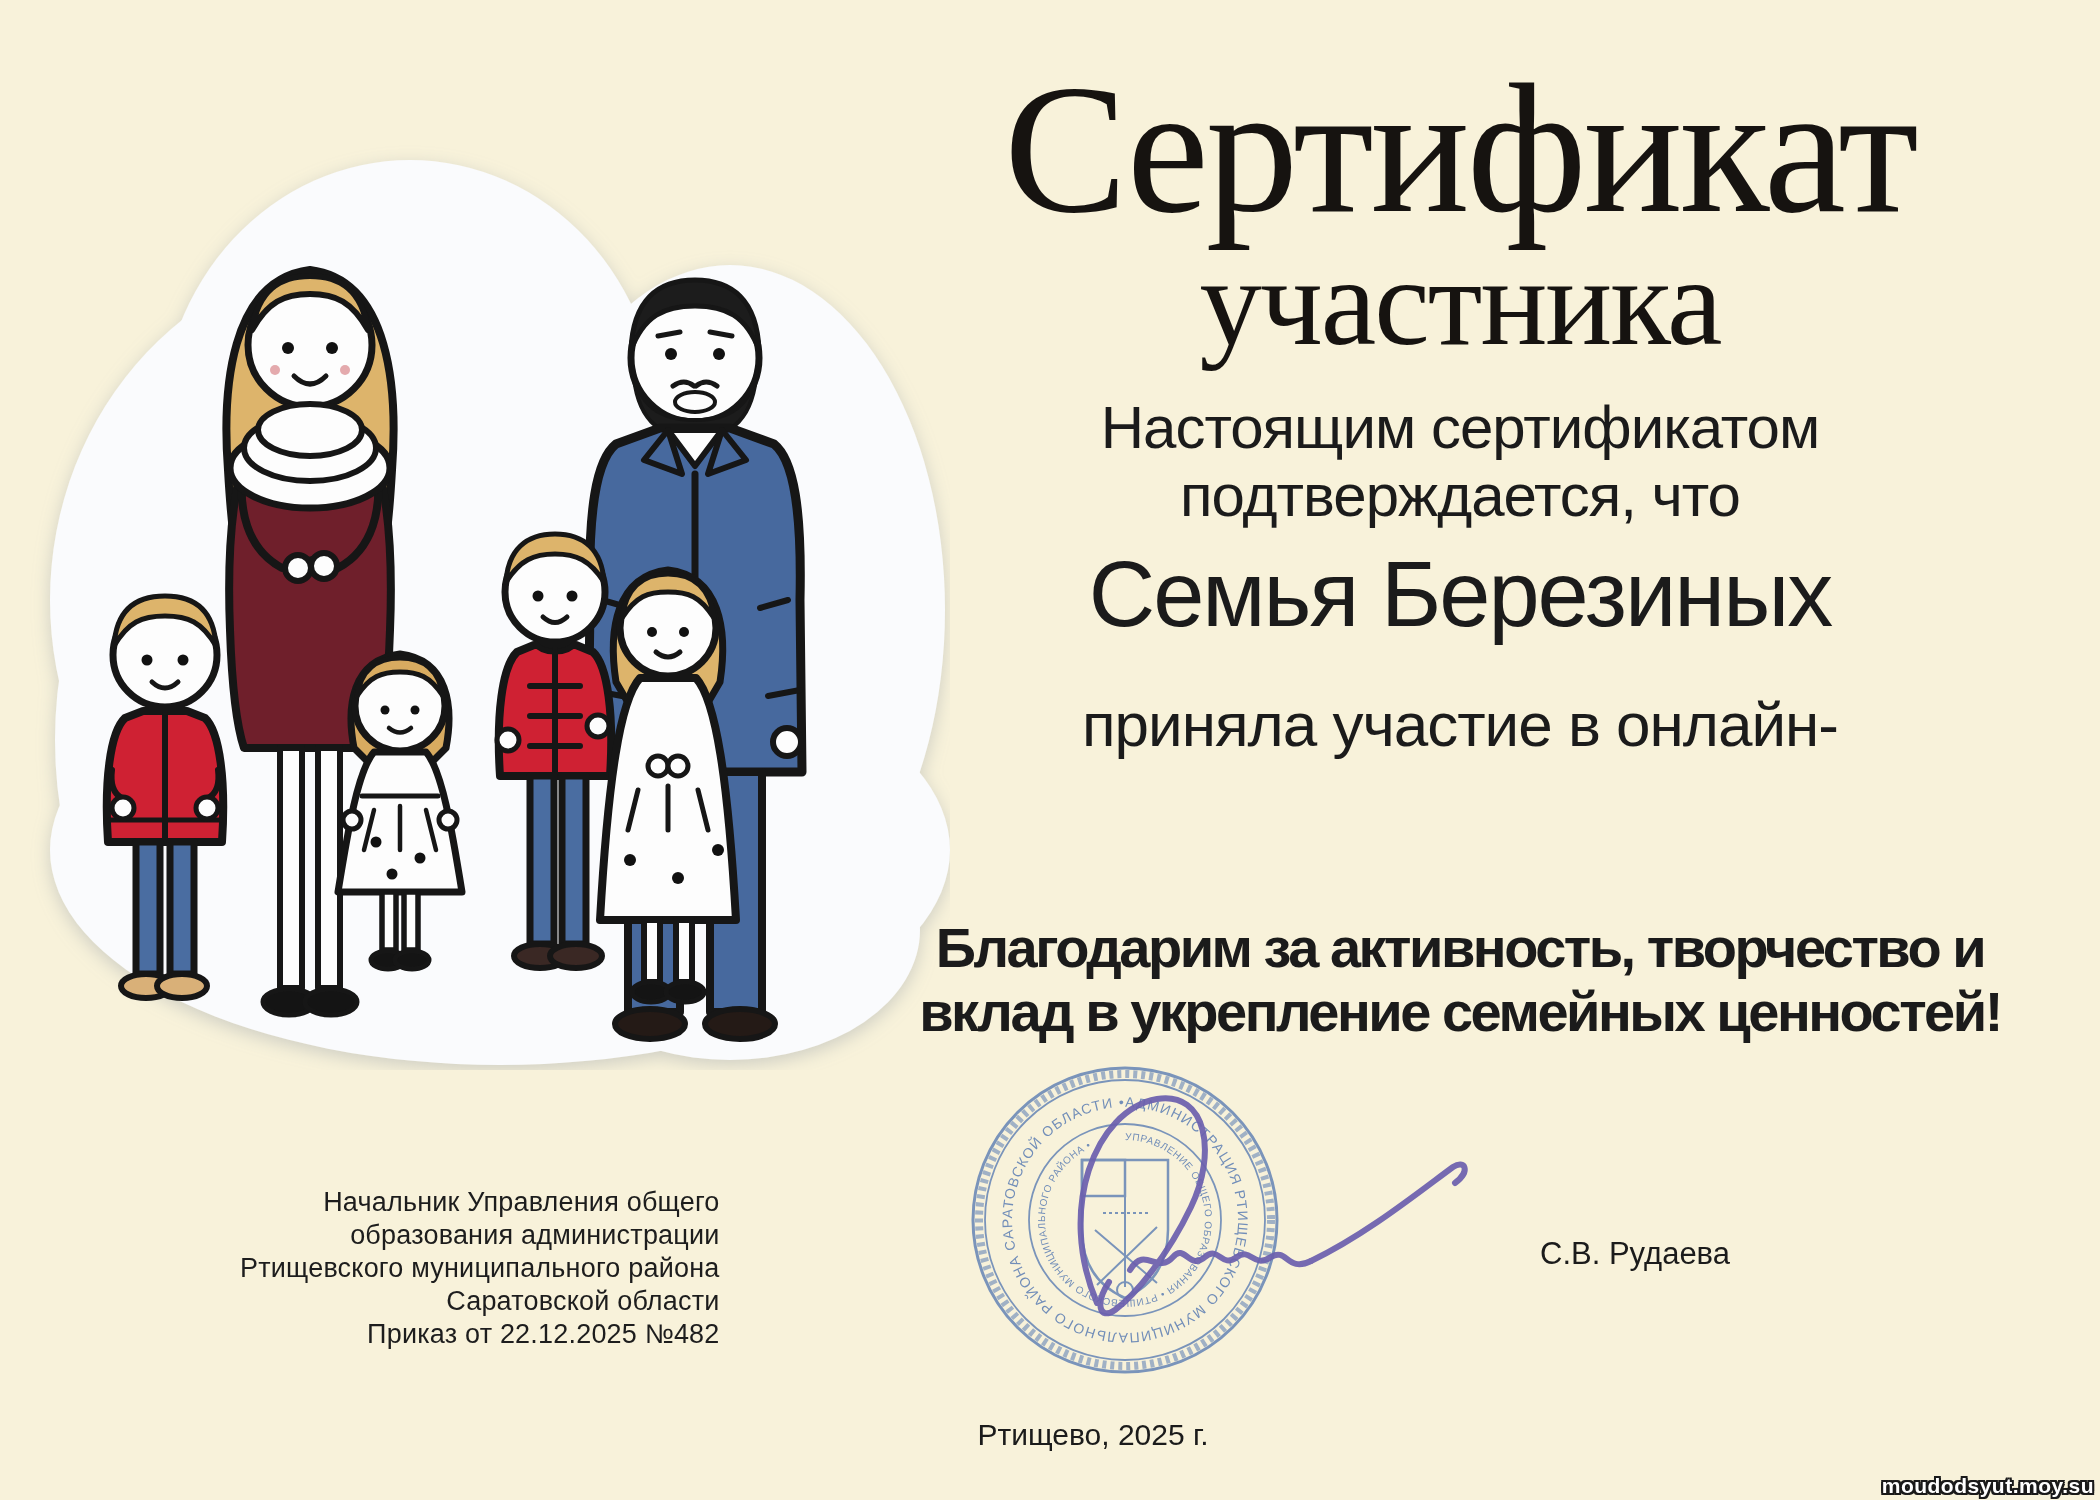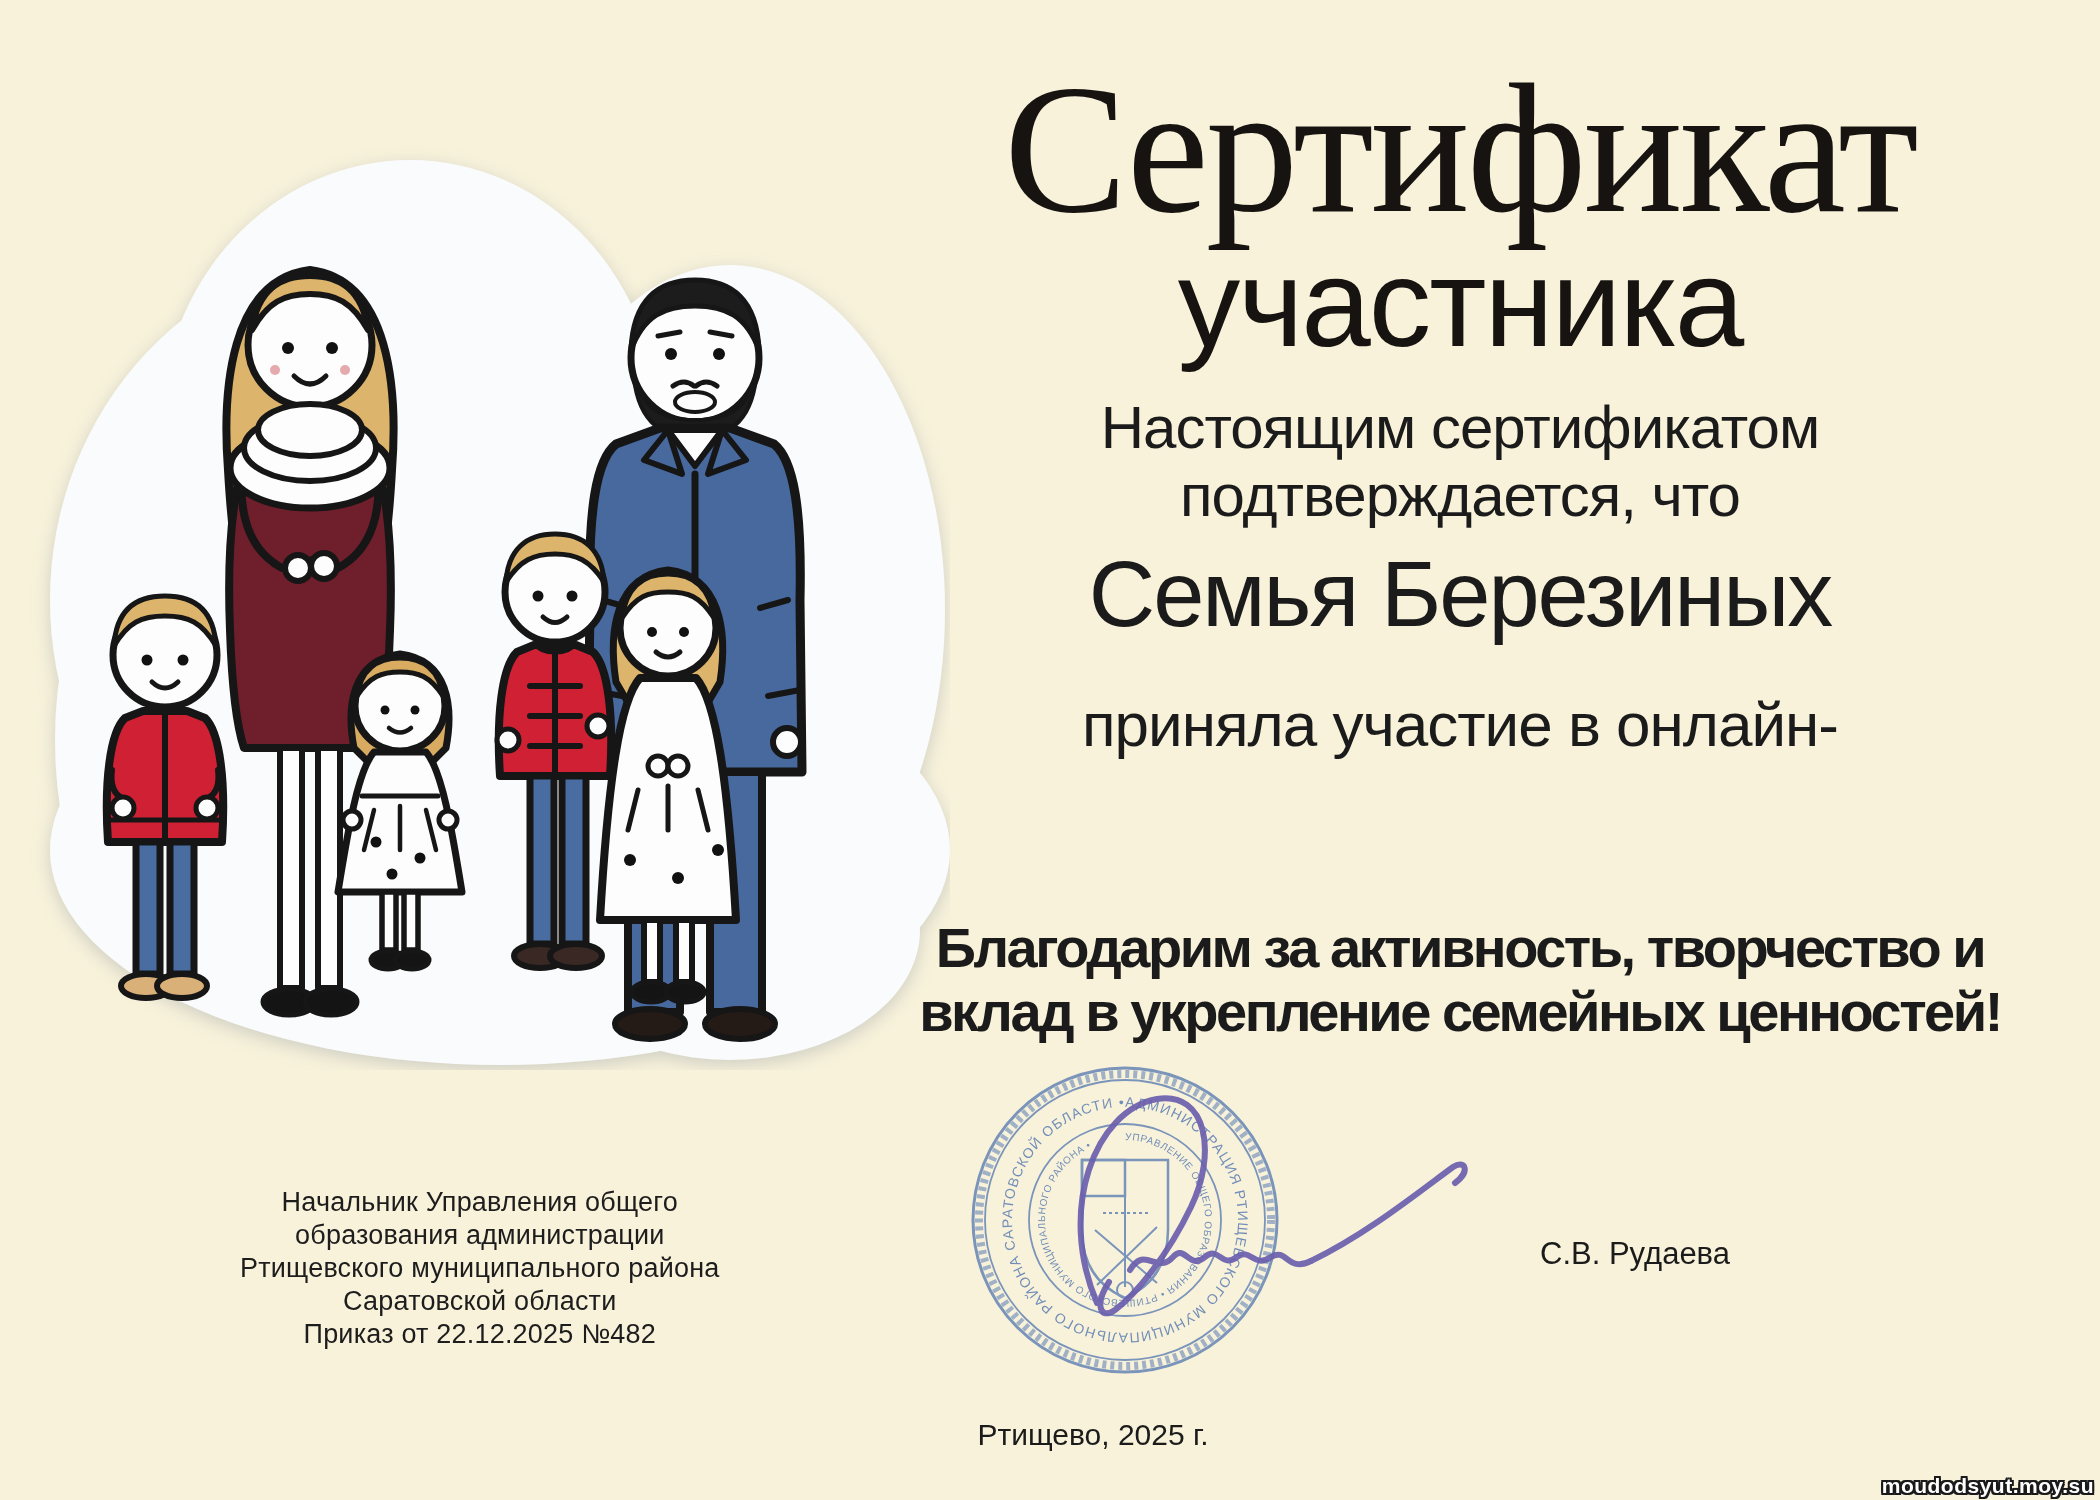--- a/index.html
+++ b/index.html
@@ -10,31 +10,31 @@
     color:#1b1b1b;
   }
   .abs{position:absolute;}
   
   .col{left:910px;width:1100px;text-align:center;}
   .title-main{
     top:56px;font-family:Liberation Serif, serif;
     font-size:185px;line-height:1;letter-spacing:-3px;color:#161310;white-space:nowrap;
   }
   .title-sub{
-    top:240px;font-family:Liberation Sans, sans-serif;
+    top:240px;font-family:Liberation Serif, serif;
     font-size:125px;line-height:1;letter-spacing:-2px;color:#161310;white-space:nowrap;
   }
   .intro{top:394px;font-size:60px;line-height:68px;letter-spacing:-1px;}
   .recipient{top:548px;font-size:92px;line-height:1;letter-spacing:-2px;white-space:nowrap;}
   .participation{top:692px;font-size:62px;line-height:66px;letter-spacing:-1px;}
   .gratitude{top:868px;font-size:56px;line-height:64px;font-weight:700;letter-spacing:-2.5px;margin-top:48px;}
   
   .official{
     left:240px;top:1186px;font-size:27px;line-height:33px;
-    letter-spacing:.2px;color:#1d1d1d;text-align:center;
+    letter-spacing:.2px;color:#1d1d1d;text-align:right;
   }
   .sig-name{left:1450px;top:1236px;width:370px;text-align:center;font-size:31px;}
   .place-date{left:893px;top:1418px;width:400px;text-align:center;font-size:30px;}
   .watermark{
     right:6px;bottom:2px;font-size:21px;font-weight:700;color:#ffffff;
     letter-spacing:.5px;
     text-shadow:-2px -2px 0 #1a1a1a,2px -2px 0 #1a1a1a,-2px 2px 0 #1a1a1a,
                  2px 2px 0 #1a1a1a,0 -2px 0 #1a1a1a,0 2px 0 #1a1a1a,
                 -2px 0 0 #1a1a1a,2px 0 0 #1a1a1a;
     padding-left:24px;

